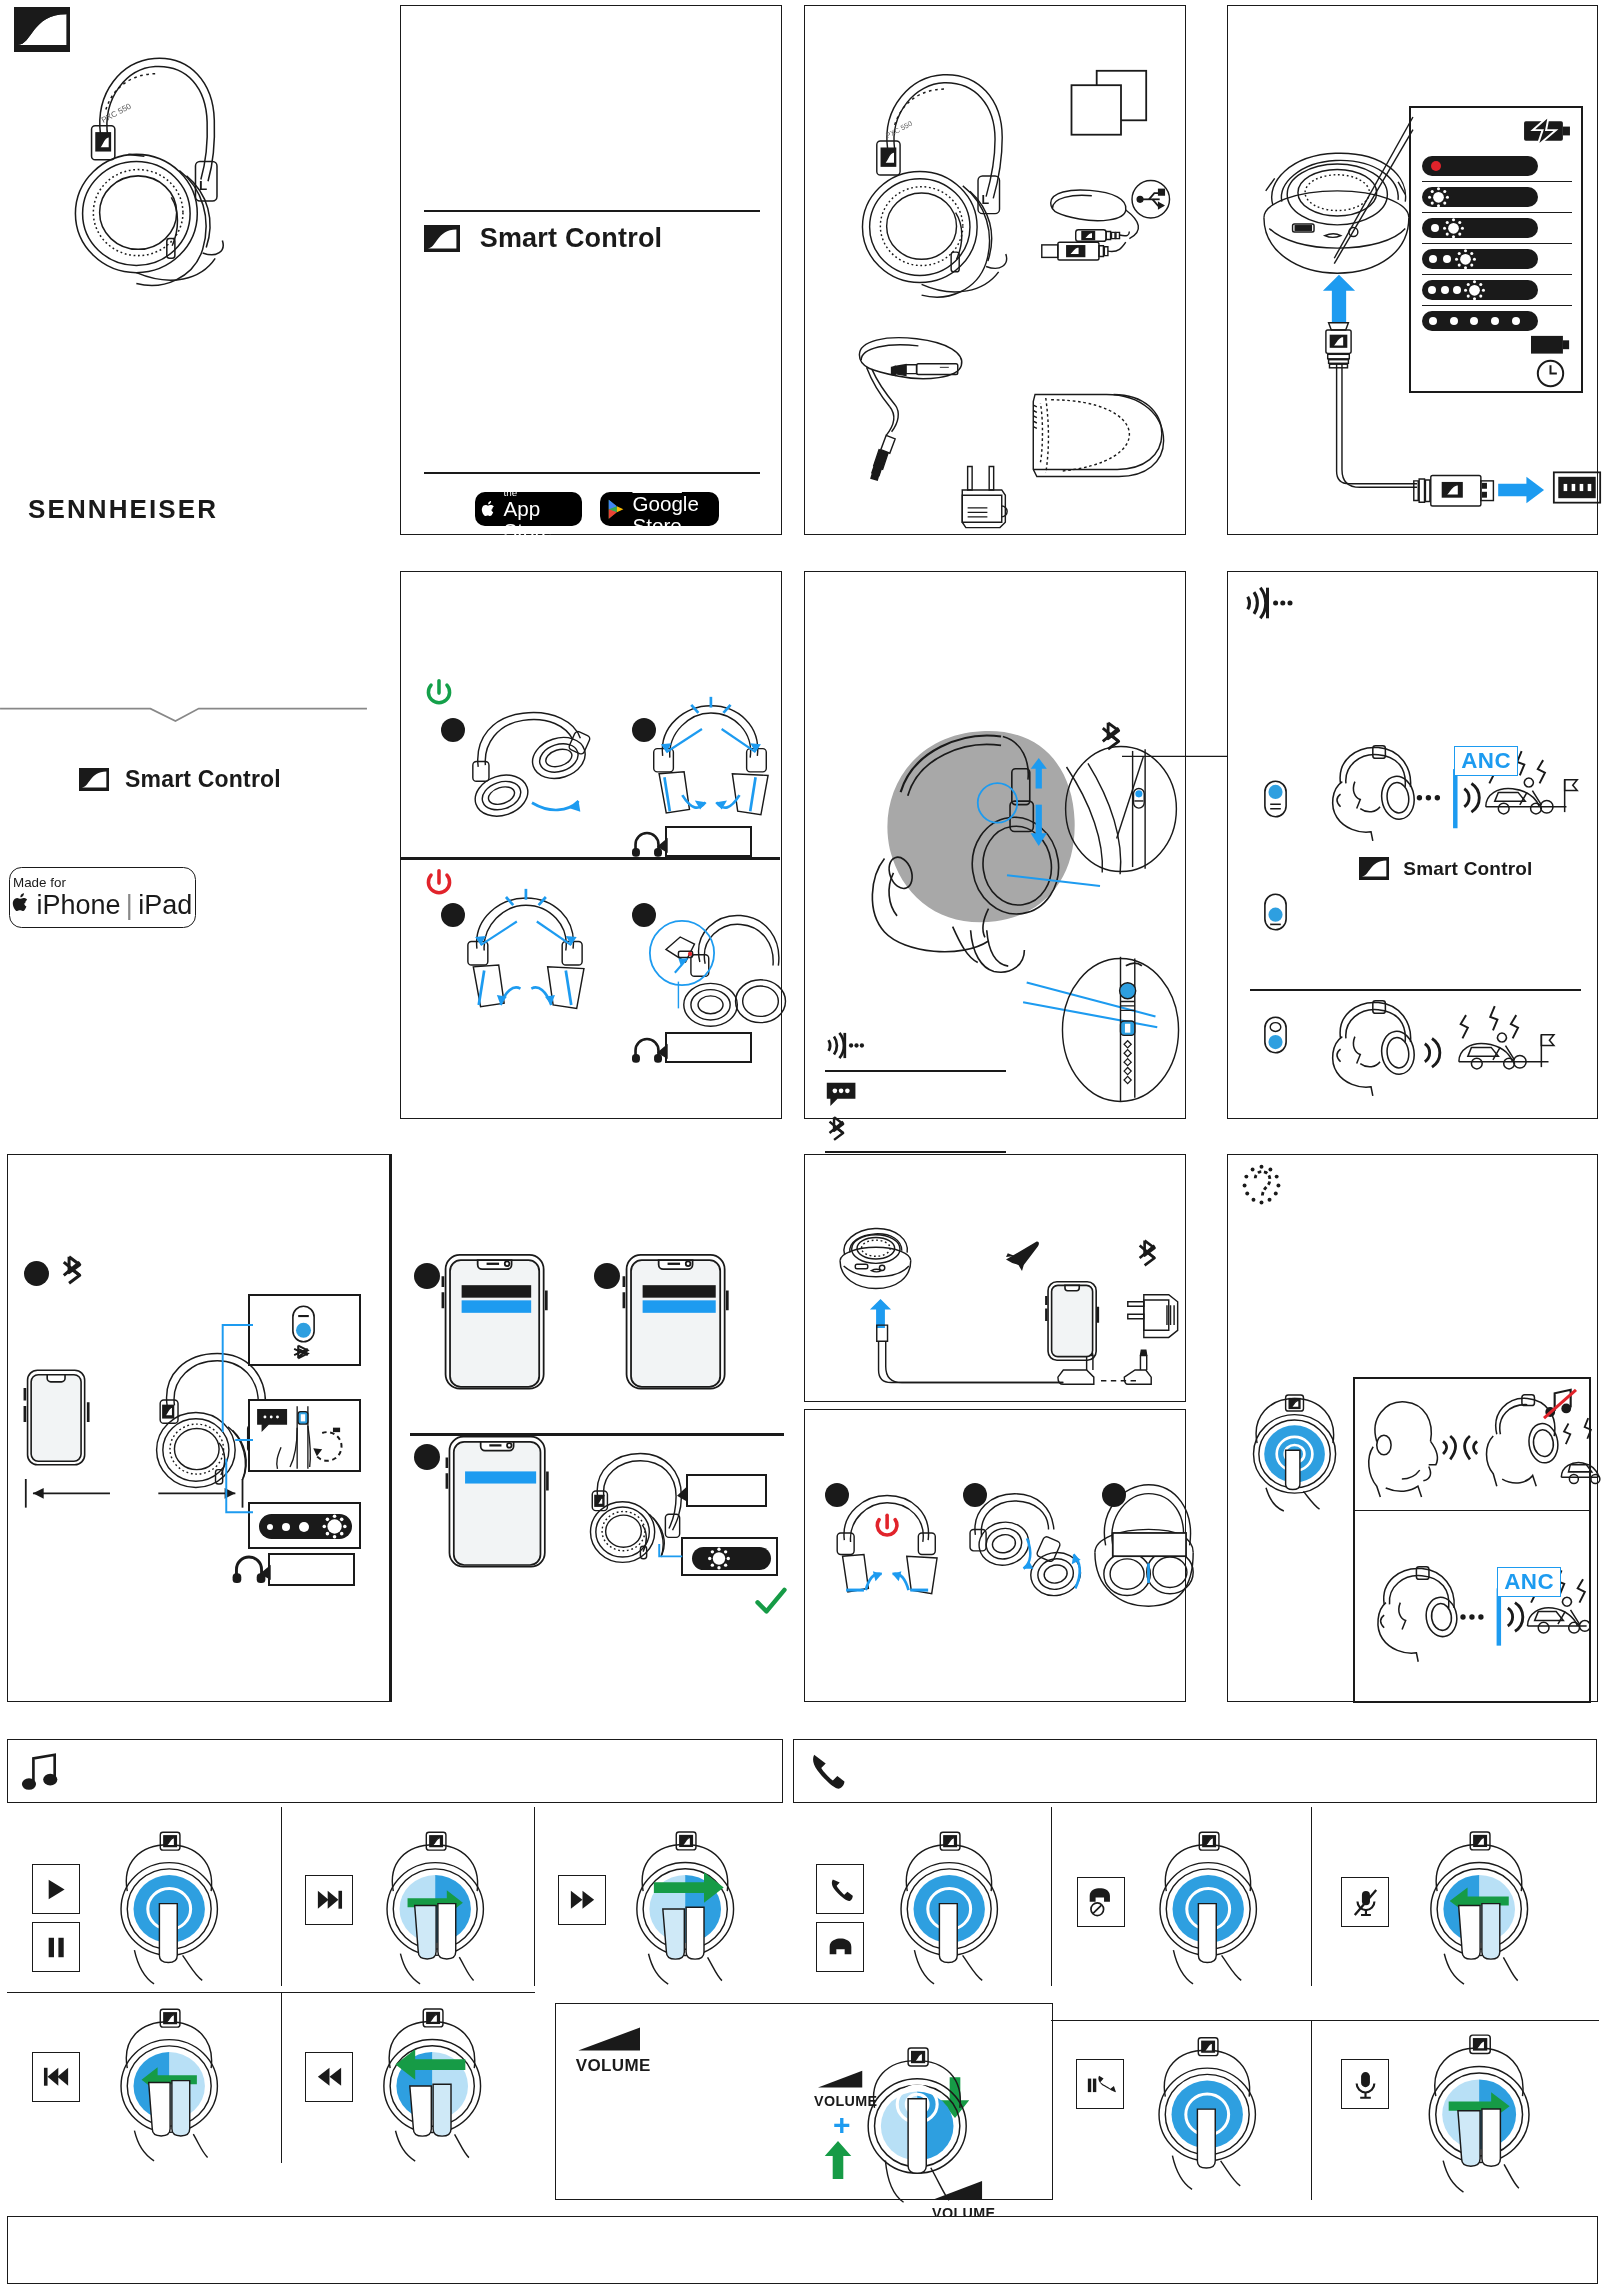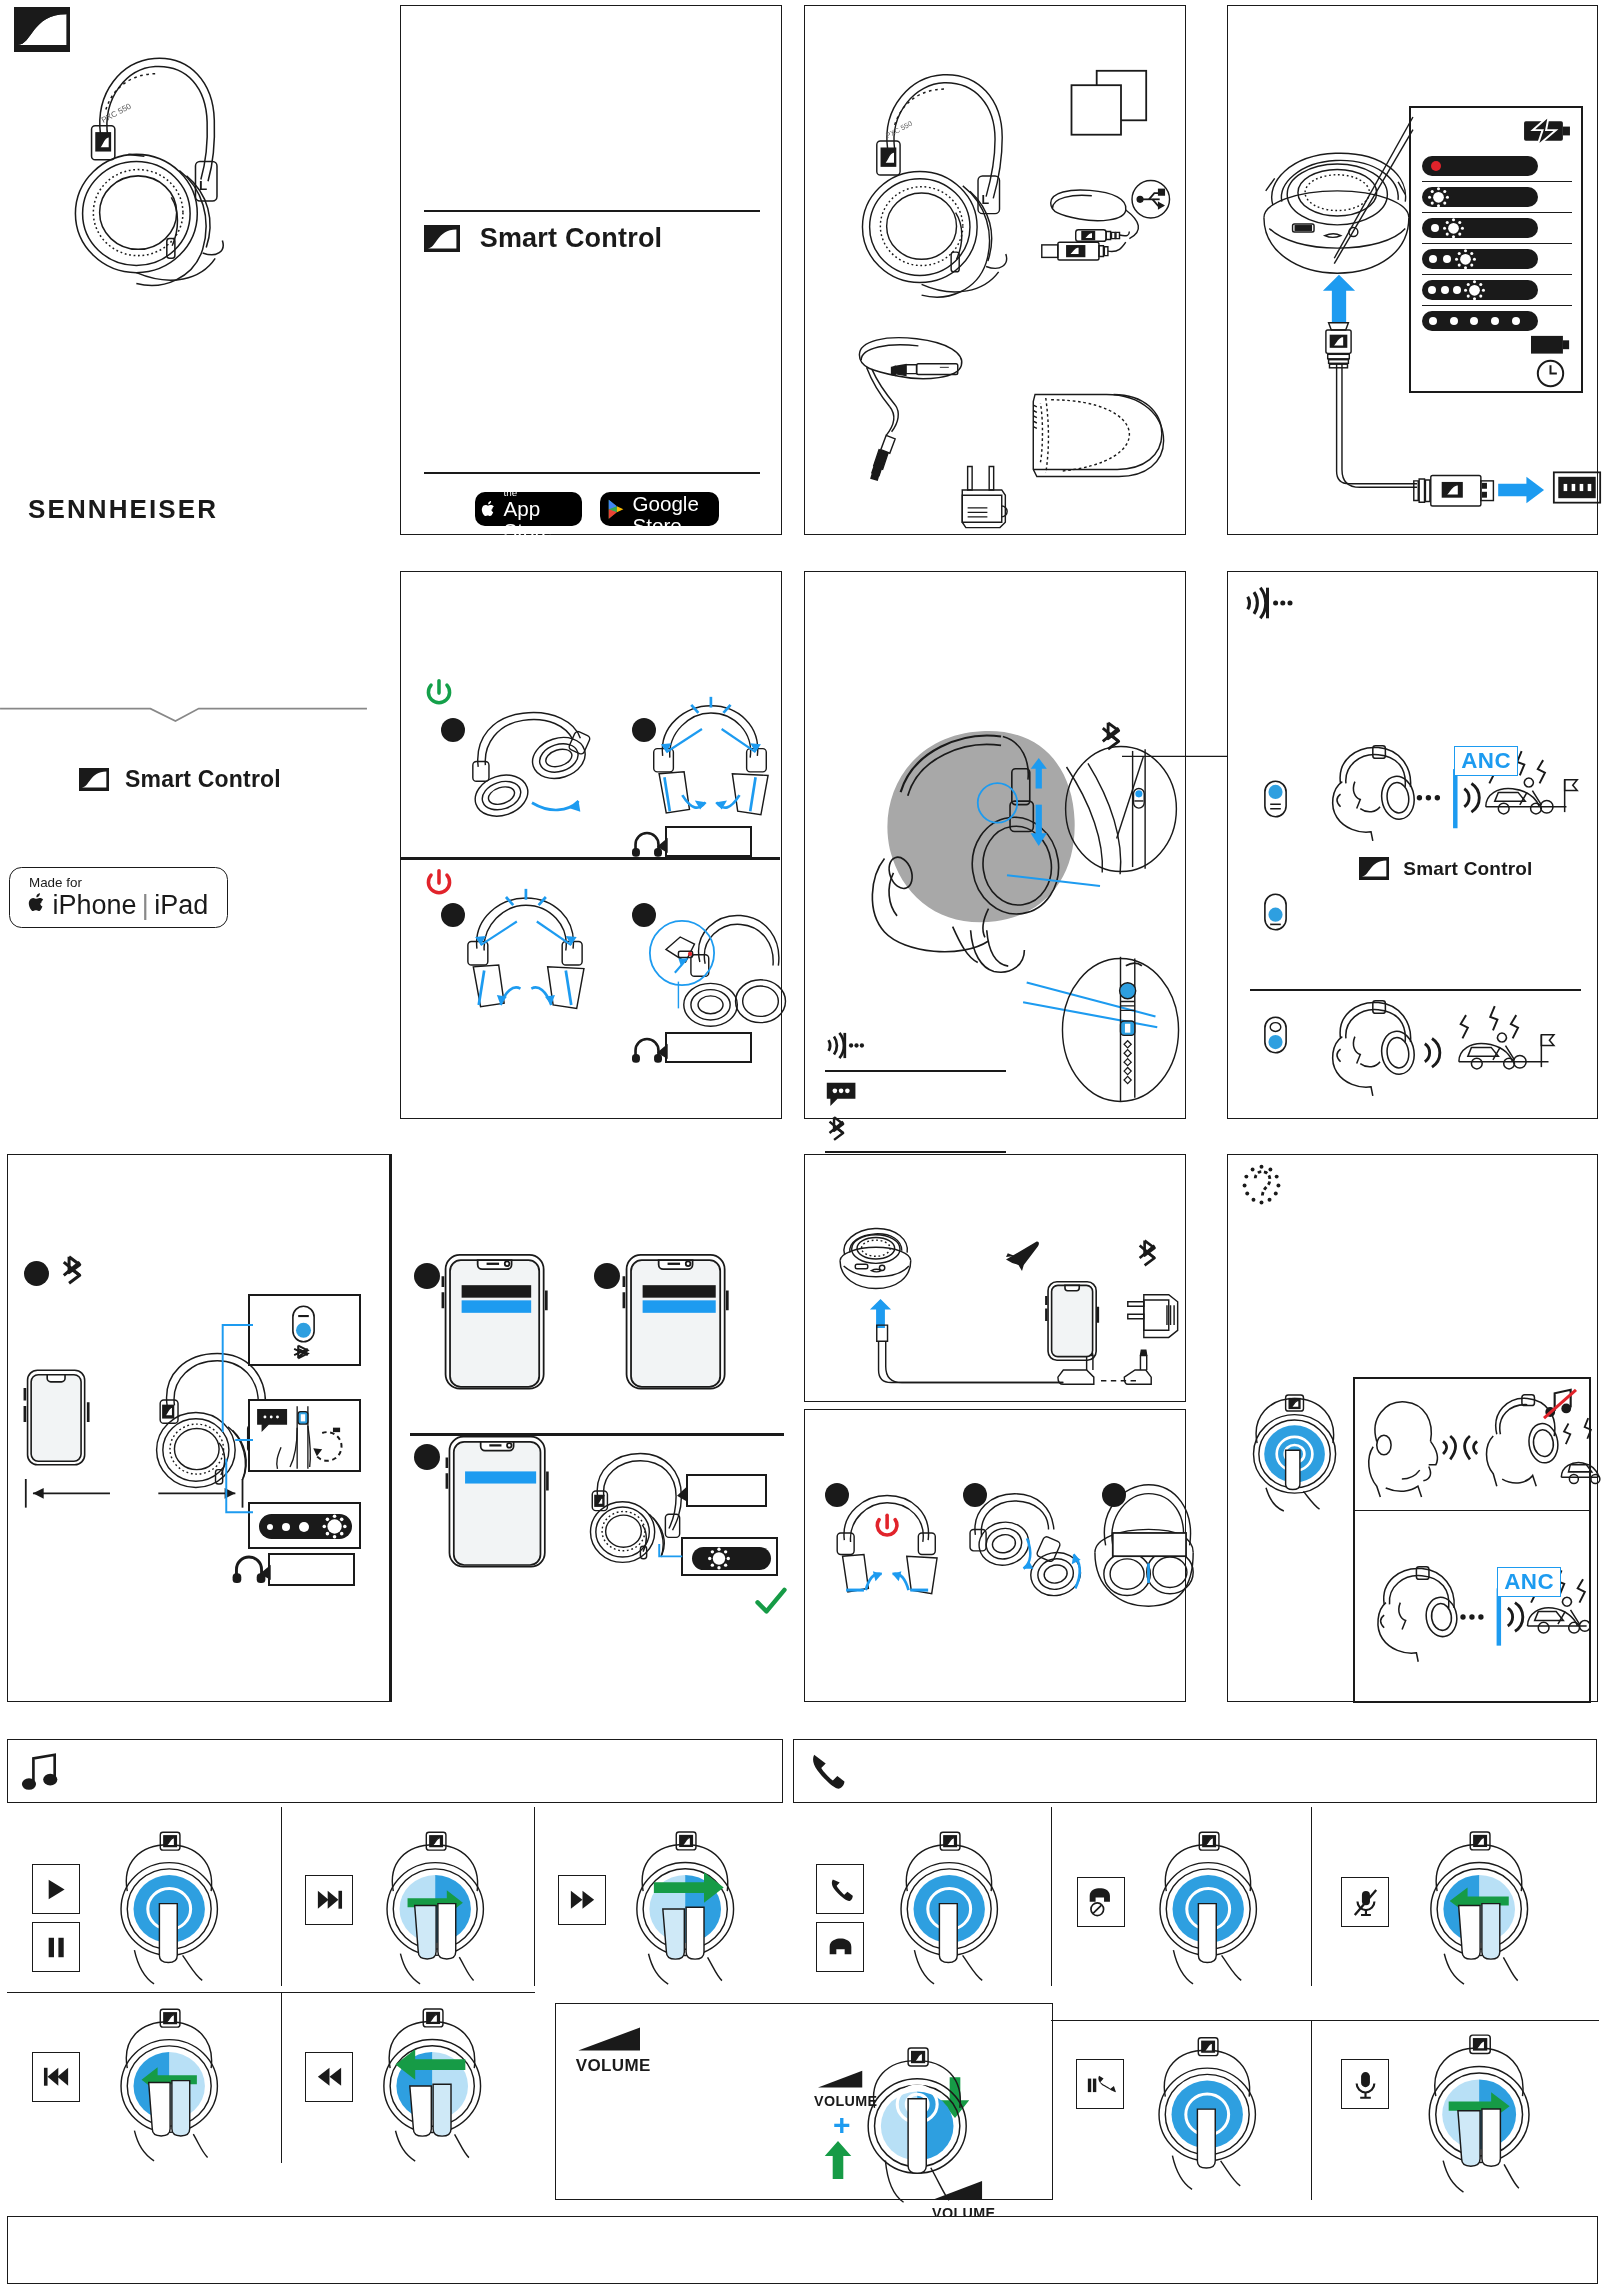--- a/index.html
+++ b/index.html
@@ -13,21 +13,21 @@
   .senn-mark{display:inline-block;position:relative;background:#1a1a1a;box-sizing:border-box;}
   .senn-mark svg{position:absolute;inset:0;}
 
   .smart-title{font-size:27px;font-weight:bold;letter-spacing:0.2px;color:#1a1a1a;}
   .wordmark{font-size:26px;font-weight:bold;letter-spacing:2.1px;color:#1a1a1a;font-family:"Liberation Sans",sans-serif;}
 
   .storebadge{background:#000;border-radius:9.9px;display:flex;align-items:center;box-sizing:border-box;}
   .sb-top{font-size:9.9px;color:#fff;line-height:1.05;}
   .sb-big{font-size:20.6px;color:#fff;line-height:1.05;font-weight:400;}
 
-  .mfi{border:1.8px solid #1a1a1a;border-radius:12.5px;box-sizing:border-box;padding:8px 19px;display:inline-block;}
+  .mfi{border:1.8px solid #1a1a1a;border-radius:12.5px;box-sizing:border-box;padding:8px 3px;display:inline-block;}
   .mfi-top{font-size:13.4px;color:#1a1a1a;line-height:1.1;}
   .mfi-big{font-size:27px;color:#1a1a1a;line-height:1.05;}
 
   .iconbox{border:1.8px solid #1a1a1a;box-sizing:border-box;display:flex;align-items:center;justify-content:center;background:#fff;}
   .anc-chip{border:1.8px solid #1d9bf0;color:#1d9bf0;font-weight:bold;font-size:22.4px;padding:0.9px 6.3px;background:#fff;letter-spacing:0.4px;}
   .vol-word{font-size:17px;font-weight:bold;letter-spacing:0.4px;}
   .callout{border:2.7px solid #1a1a1a;background:#fff;box-sizing:border-box;}
   .ledbar{background:#1a1a1a;border-radius:27px;}
 </style>
 </head>
@@ -122,21 +122,21 @@
 
     <div class="storebadge" style="position:absolute;left:199px;top:486px;width:119px;height:34px;padding:0 7.2px;gap:6.3px;">
       <svg width="19" height="20.6" viewBox="0 0 22 24">
         <path d="M2 1 L15 12 L2 23 Z" fill="#34a853"></path>
         <path d="M2 1 L15 12 L2 23 Z" fill="none"></path>
         <path d="M2 1 L11.5 8.5 L2 12 Z" fill="#4285f4"></path>
         <path d="M2 12 L11.5 15.5 L2 23 Z" fill="#ea4335"></path>
         <path d="M11.5 8.5 L19 12 L11.5 15.5 Z" fill="#fbbc04"></path>
       </svg>
       <span>
-        <span class="sb-top" style="display:block;font-weight:bold;">GET IT ON</span>
+        <span class="sb-top" style="display:block;font-weight:bold;text-decoration:underline;">GET IT ON</span>
         <span class="sb-big" style="display:block;">Google Store</span>
       </span>
     </div>
   </div>
 
   <div class="panel" style="left:804px;top:5.4px;width:382px;height:530px;">
     <svg style="position:absolute;left:27px;top:49px;" width="215" height="233" viewBox="0 0 240 260" fill="none" stroke="#1a1a1a" stroke-width="1.6">
       <path d="M62 104 C56 58 88 24 124 22 C164 20 190 50 190 92 C190 122 184 146 180 160"></path>
       <path d="M70 106 C64 64 94 32 125 31 C160 30 182 56 182 94 C182 122 176 144 172 158"></path>
       <path d="M70 78 C78 52 100 38 126 38" stroke-dasharray="3 4"></path>

